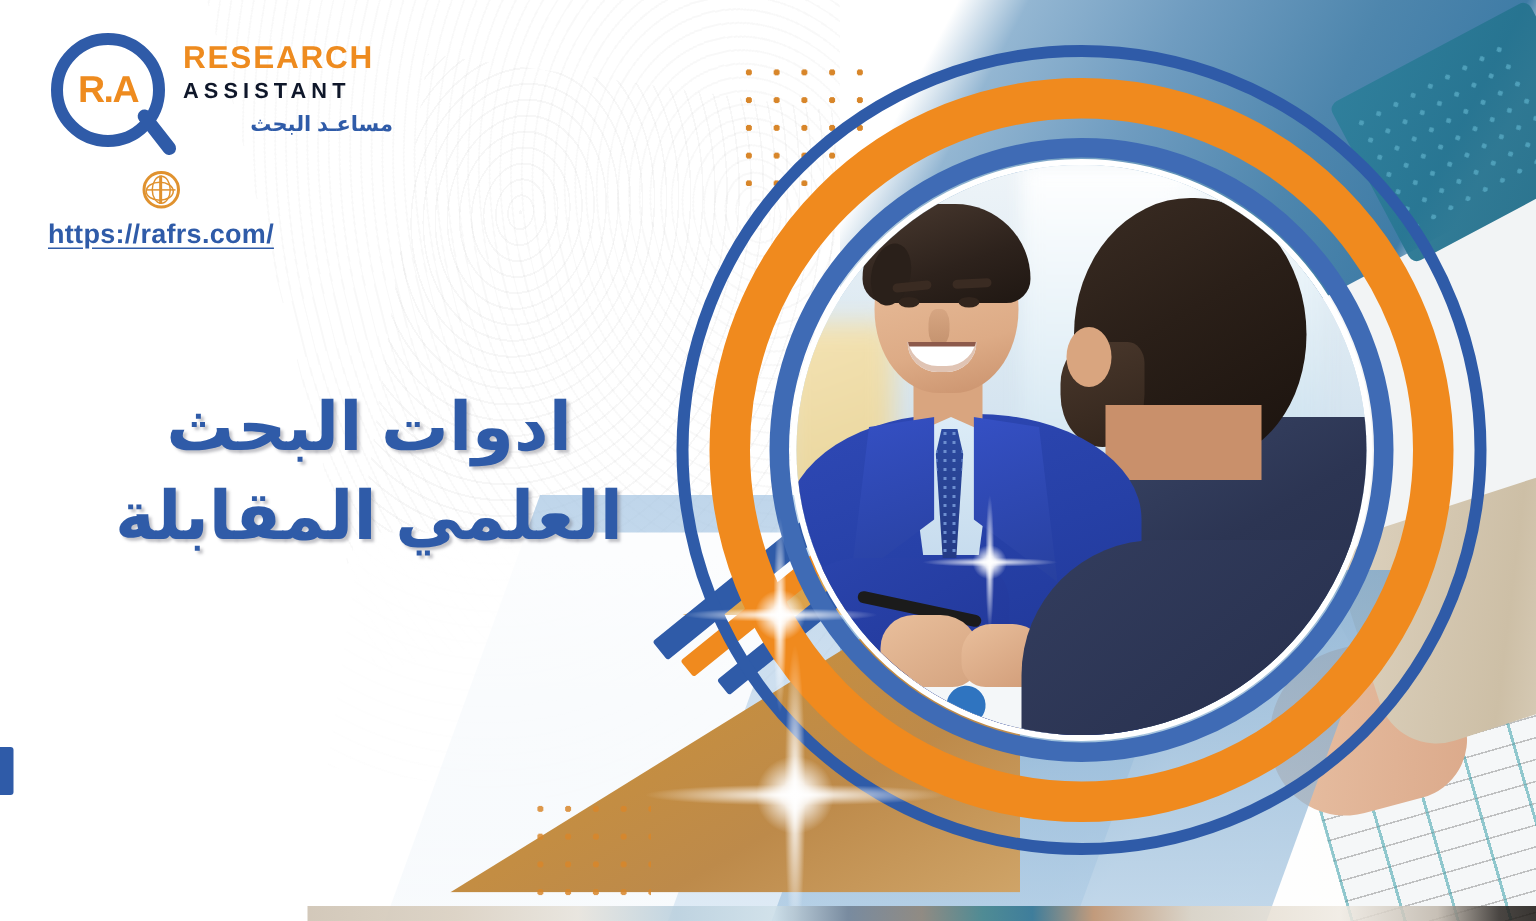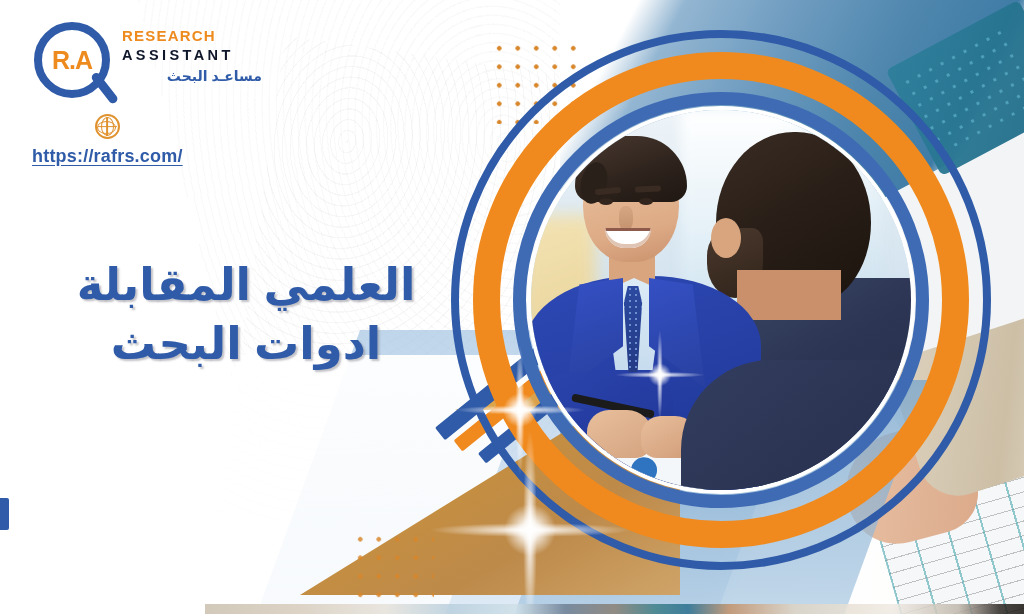--- a/index.html
+++ b/index.html
@@ -393,21 +393,21 @@
   }
   .mag-text{
     position:absolute;left:0;top:0;width:76px;height:76px;
     display:flex;align-items:center;justify-content:center;
     font-weight:bold;font-size:25px;color:#ee8b1f;letter-spacing:-1px;
   }
   .logo-words{
     position:absolute;left:104px;top:6px;width:170px;
   }
   .w-research{
-    font-size:15px;font-weight:bold;letter-spacing:1.2px;color:#ee8b1f;line-height:1;
+    font-size:21px;font-weight:bold;letter-spacing:1.2px;color:#ee8b1f;line-height:1;
   }
   .w-assistant{
     font-size:14.5px;font-weight:bold;letter-spacing:3.4px;color:#0f172a;line-height:1;margin-top:5px;
   }
   .w-arabic{
     font-size:14px;font-weight:bold;color:#2f5ba8;line-height:1;margin-top:6px;
     direction:rtl;text-align:right;letter-spacing:.5px;width:140px;
   }
   .logo-url{
     position:absolute;left:14px;top:92px;display:flex;align-items:center;gap:7px;flex-direction:column;
@@ -551,18 +551,18 @@
     <div class="logo-url">
       <span class="globe">
           <i></i>
           <u></u>
         </span>
       <span class="url-text">https://rafrs.com/</span>
     </div>
   </div>
 
   <div class="headline">
+    <span class="hl-line">ادوات البحث</span>
     <span class="hl-line">العلمي المقابلة</span>
-    <span class="hl-line">ادوات البحث</span>
   </div>
 
   <div class="bottom-strip"></div>
 </div>
 
 </body></html>

